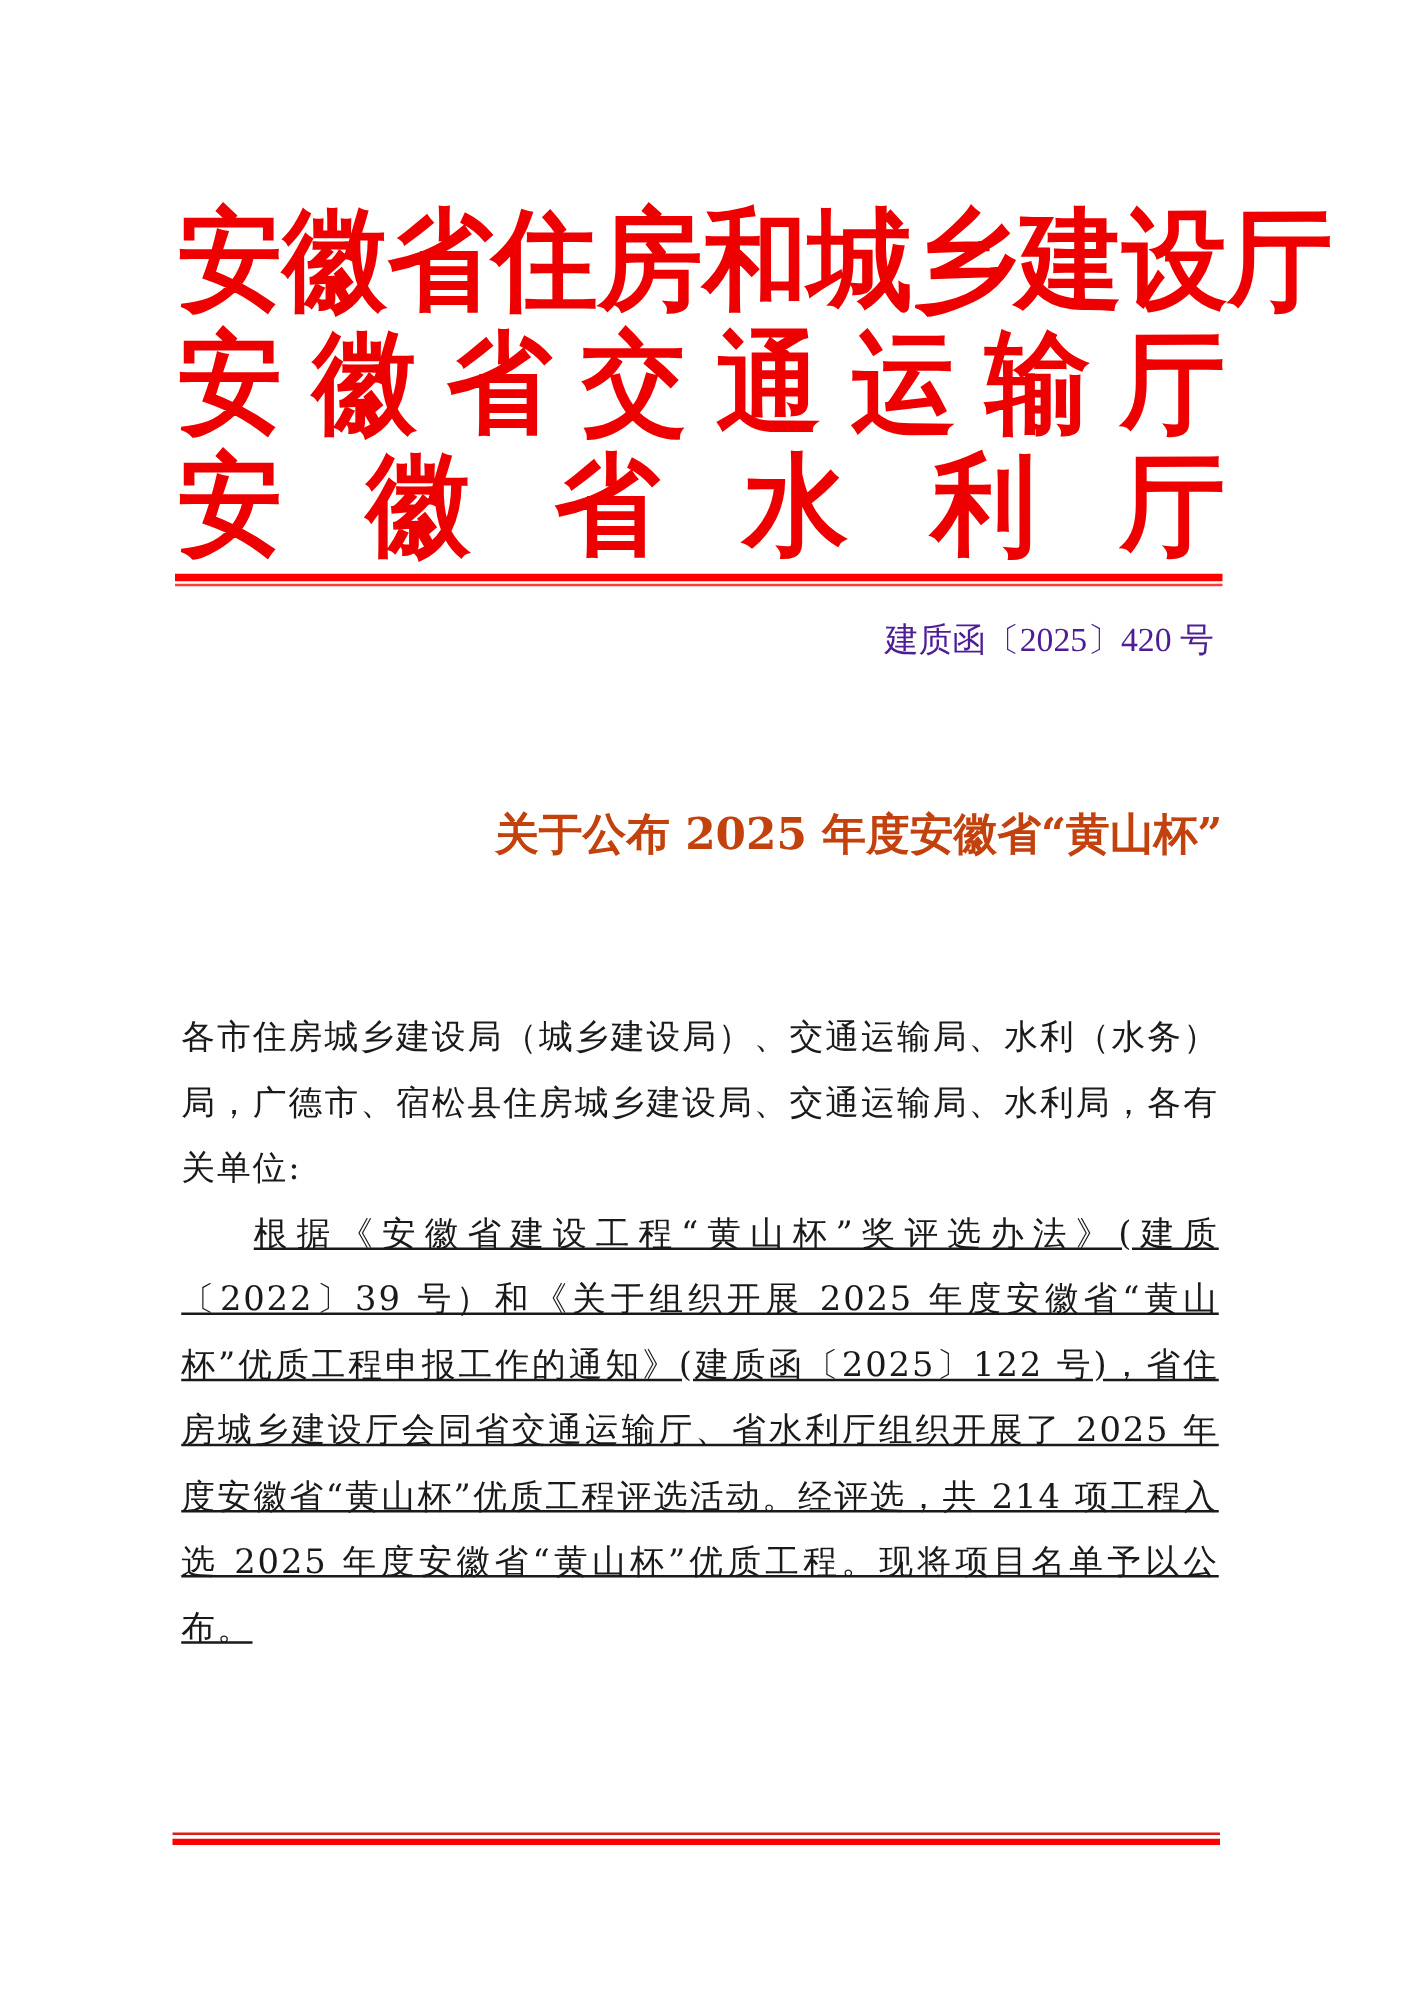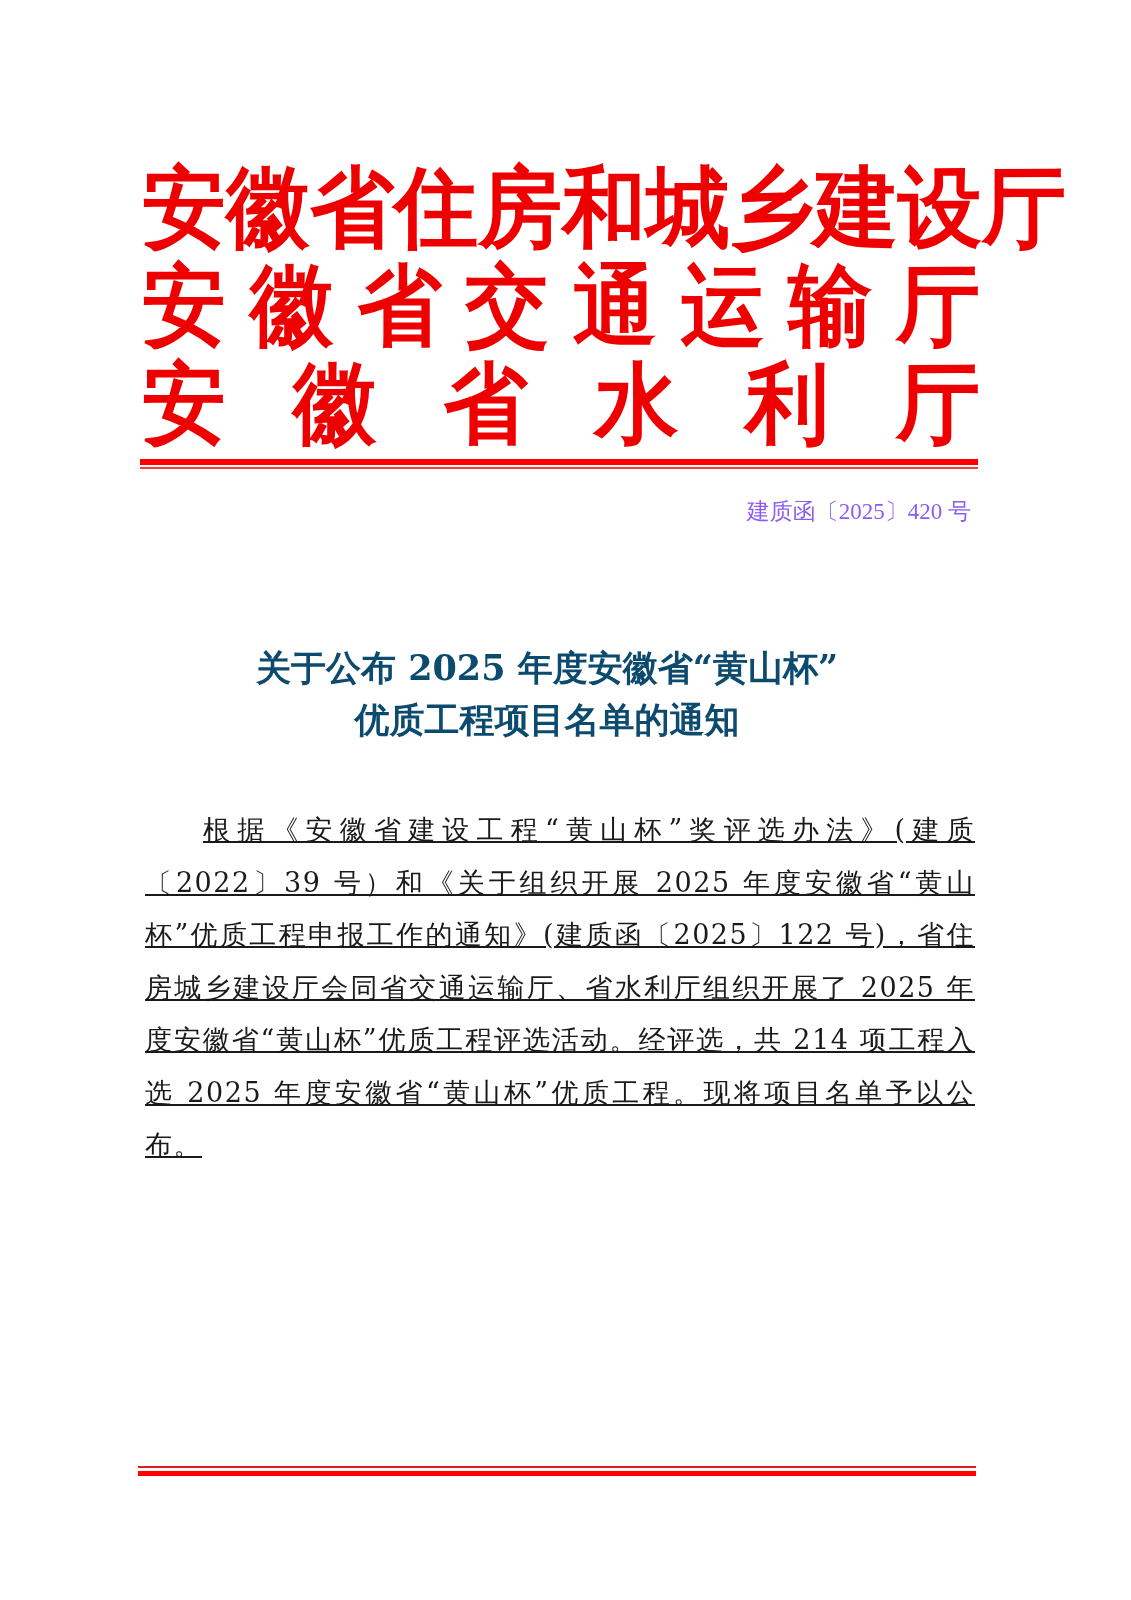--- a/index.html
+++ b/index.html
@@ -59,37 +59,37 @@
       position: absolute;
       left: 140px; top: 467px;
       width: 838px; height: 2px;
       background: #ff3b3b;
     }
 
     .doc-number {
       position: absolute;
       right: 160px;
       top: 494px;
-      font-size: 23px;
+      font-size: 27px;
       line-height: 36px;
-      color: #8b5cf6;
+      color: #4c1d95;
       font-family: "Liberation Serif", "DejaVu Serif", serif;
     }
 
     .title {
       position: absolute;
-      left: 128px;
+      left: 140px;
       width: 838px;
       top: 642px;
-      text-align: center;
+      text-align: right;
       font-family: "DejaVu Serif", "Liberation Serif", serif;
       font-weight: bold;
       font-size: 35px;
       line-height: 52px;
-      color: #0c4a6e;
+      color: #c2410c;
     }
     .title div { white-space: nowrap; }
 
     .body-text {
       position: absolute;
       left: 145px;
       width: 830px;
       top: 804px;
       font-family: "DejaVu Serif", "Liberation Serif", serif;
       font-size: 27px;
@@ -158,23 +158,23 @@
     </div>
   </div>
 
   <div class="rule-top-thick"></div>
   <div class="rule-top-thin"></div>
 
   <div class="doc-number">建质函〔2025〕420 号</div>
 
   <div class="title">
     <div>关于公布 2025 年度安徽省“黄山杯”</div>
-    <div>优质工程项目名单的通知</div>
   </div>
 
   <div class="body-text">
+    <p>各市住房城乡建设局（城乡建设局）、交通运输局、水利（水务）局，广德市、宿松县住房城乡建设局、交通运输局、水利局，各有关单位:</p>
     <p class="indent">根据《安徽省建设工程“黄山杯”奖评选办法》(建质〔2022〕39 号）和《关于组织开展 2025 年度安徽省“黄山杯”优质工程申报工作的通知》(建质函〔2025〕122 号)，省住房城乡建设厅会同省交通运输厅、省水利厅组织开展了 2025 年度安徽省“黄山杯”优质工程评选活动。经评选，共 214 项工程入选 2025 年度安徽省“黄山杯”优质工程。现将项目名单予以公布。</p>
   </div>
 
   <div class="rule-bottom-thin"></div>
   <div class="rule-bottom-thick"></div>
 
 </div>
 
 </body></html>

